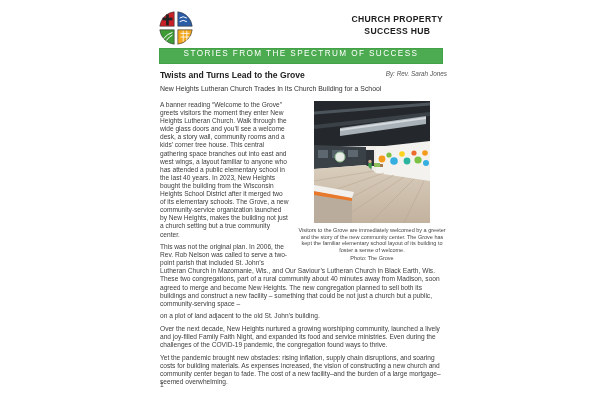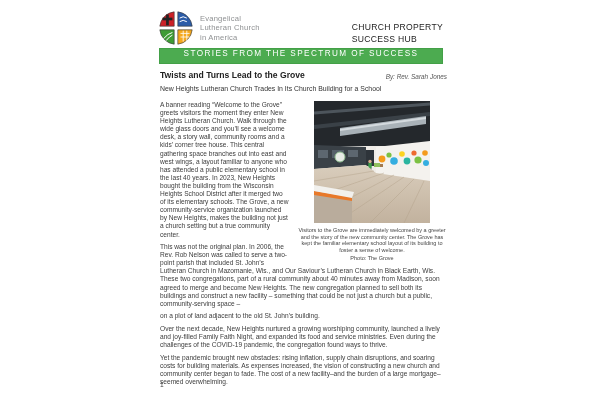--- a/index.html
+++ b/index.html
@@ -5,32 +5,32 @@
   html,body{margin:0;padding:0;background:#ffffff;}
   .page{position:relative;width:600px;height:400px;background:#ffffff;overflow:hidden;
         font-family:"Liberation Sans",sans-serif;color:#3b3b3b;}
 
   
   .header{position:absolute;left:158px;top:10px;width:285px;display:flex;
           justify-content:space-between;align-items:flex-start;}
   .logo-block{display:flex;align-items:center;gap:6px;}
   .emblem{width:36px;height:36px;flex:0 0 auto;}
   .org-name{font-size:7.6px;line-height:9.2px;color:#8e9092;letter-spacing:.2px;}
-  .hub-title{text-align:left;font-weight:normal;font-size:8.6px;line-height:11.5px;
-             color:#1c1c1c;letter-spacing:.3px;margin-top:12px;}
+  .hub-title{text-align:center;font-weight:bold;font-size:8.6px;line-height:11.5px;
+             color:#1c1c1c;letter-spacing:.3px;margin-top:4px;}
 
   
   .banner{position:absolute;left:159px;top:48px;width:284px;height:16px;
           background:#4cab50;border:1px solid #43a047;box-sizing:border-box;
           display:flex;align-items:flex-start;justify-content:center;}
   .banner span{color:#ffffff;font-size:8.2px;letter-spacing:1.4px;font-weight:400;}
 
   
   .article{position:absolute;left:160px;top:70px;width:287px;}
-  .title-row{display:flex;justify-content:space-between;align-items:flex-end;}
+  .title-row{display:flex;justify-content:space-between;align-items:flex-start;}
   .title{font-size:8.6px;font-weight:bold;color:#222222;}
   .byline{font-size:6.4px;font-style:italic;color:#555555;}
   .subtitle{font-size:6.9px;color:#333333;margin-top:5px;}
   .body{margin-top:9px;font-size:6.6px;line-height:8.1px;color:#3c3c3c;}
   .body p{margin:0 0 4.5px 0;}
 
   
   figure.photo-fig{float:right;width:150px;margin:0 0 4px 7px;}
   .photo-frame{width:116px;height:122px;margin:0 auto;display:block;}
   figcaption{font-size:5.5px;line-height:6.7px;text-align:center;color:#474747;margin-top:4px;}
@@ -54,25 +54,20 @@
 
         <rect x="9" y="5" width="3" height="12" fill="#222222"></rect>
         <rect x="5" y="8.5" width="11" height="3" fill="#222222"></rect>
 
         <path d="M24,9 q4,-3 8,0 M24,13 q4,-3 8,0" fill="none" stroke="#ffffff" stroke-width="1.1"></path>
 
         <path d="M6,32 q5,-6 10,-7 M9,34 q4,-5 7,-6" fill="none" stroke="#ffffff" stroke-width="1.1"></path>
 
         <path d="M25,26 h10 M25,30 h10 M28,23 v12 M32,23 v12" fill="none" stroke="#ffffff" stroke-width="0.9"></path>
       </svg>
-      <div class="org-name">
-        <div>Evangelical</div>
-        <div>Lutheran Church</div>
-        <div>in America</div>
-      </div>
     </div>
     <div class="hub-title">
       <div>CHURCH PROPERTY</div>
       <div>SUCCESS HUB</div>
     </div>
   </div>
 
   <div class="banner">
     <span>STORIES FROM THE SPECTRUM OF SUCCESS</span>
   </div>

